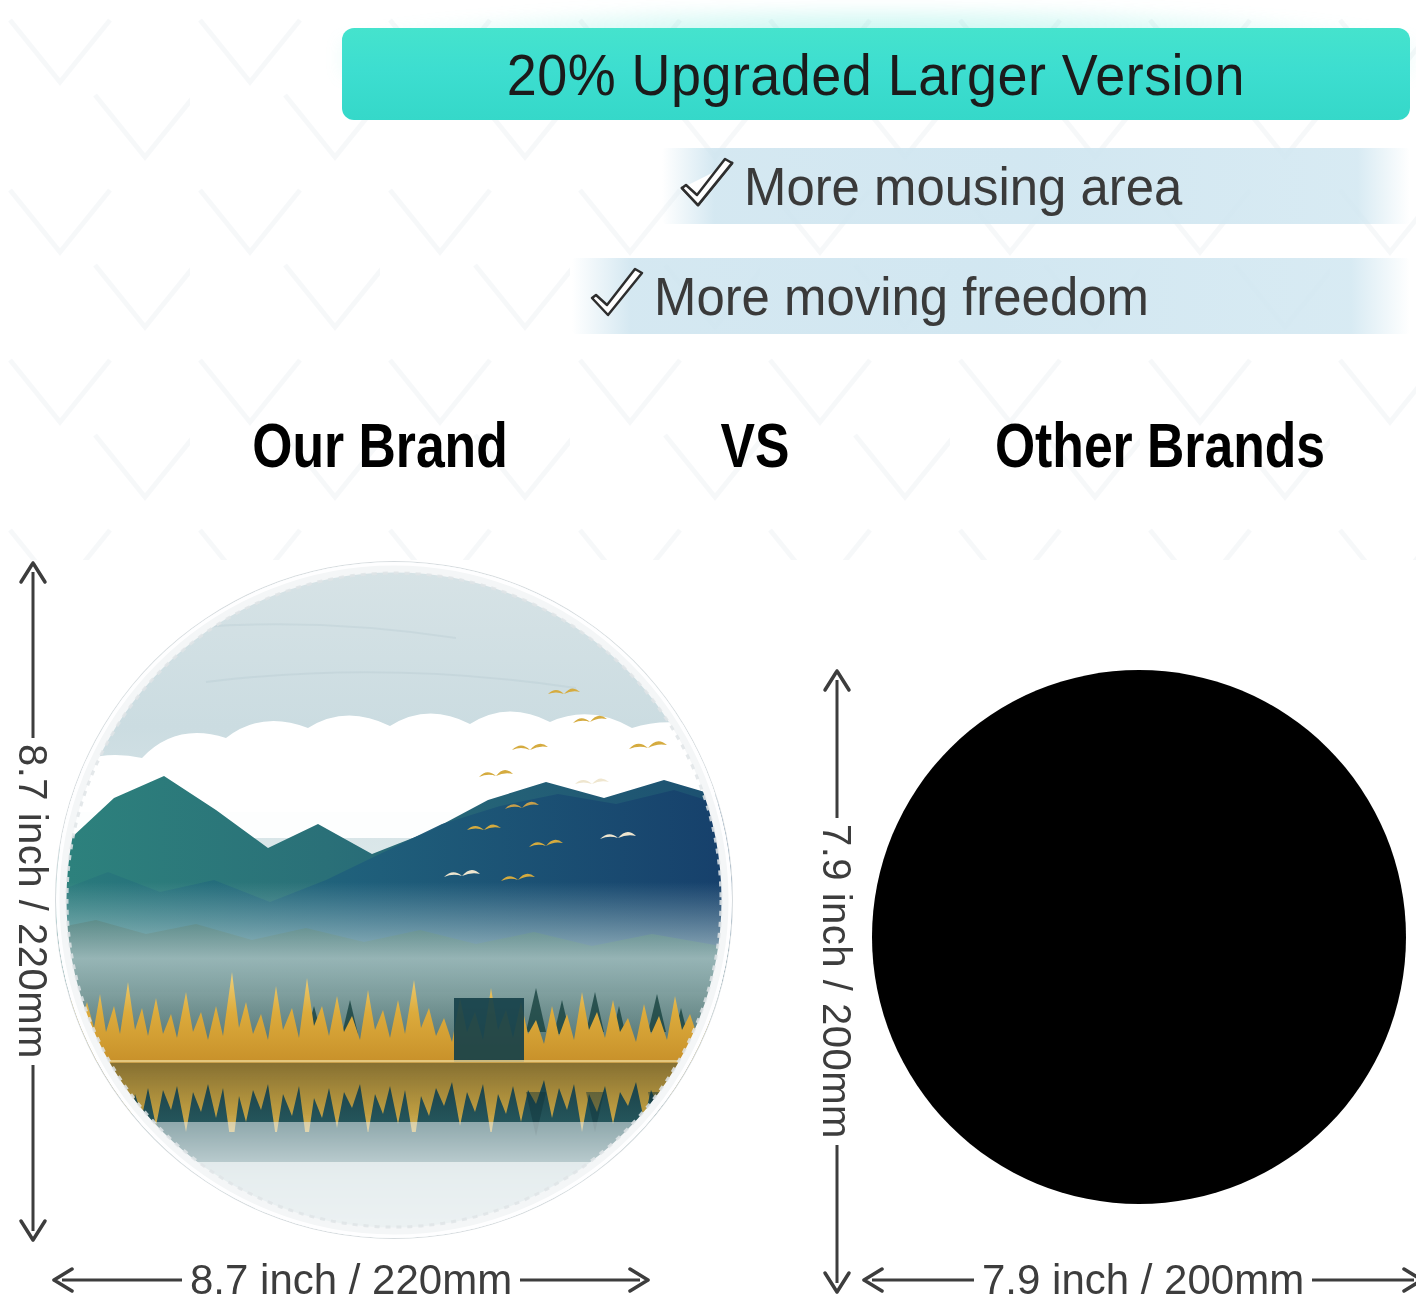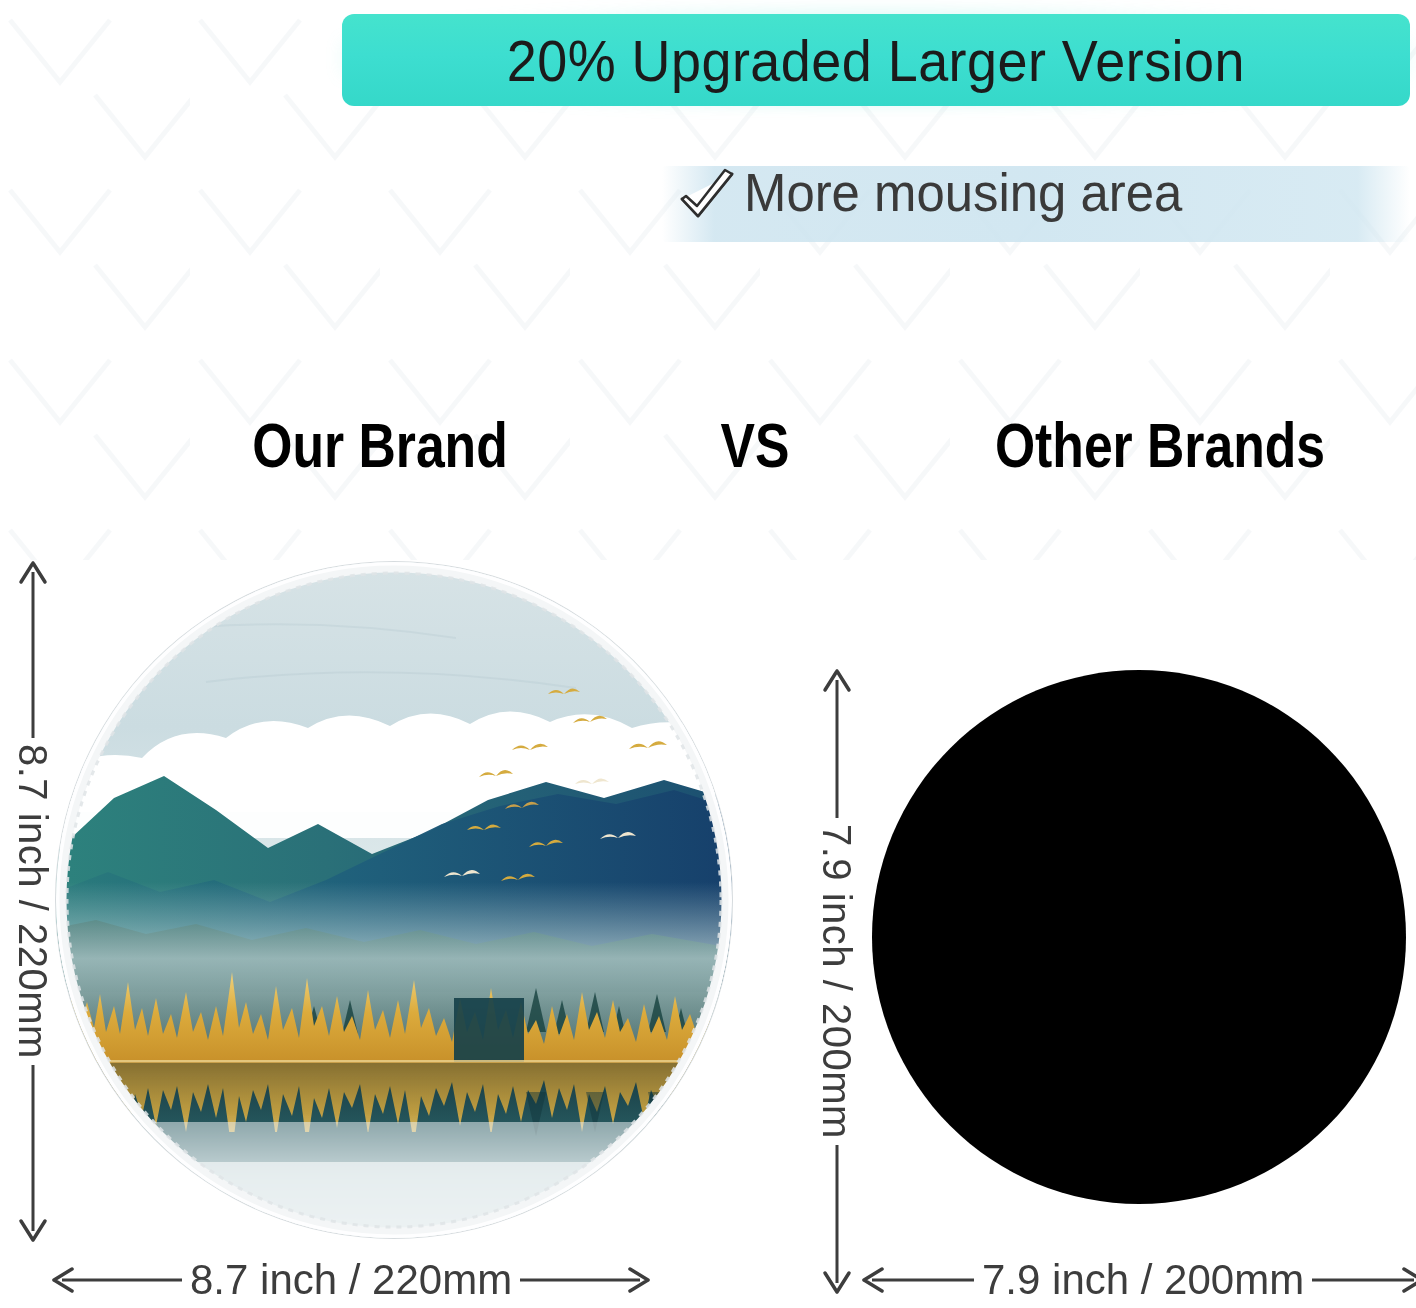--- a/index.html
+++ b/index.html
@@ -38,21 +38,21 @@
   #banner-glow {
     position: absolute;
     left: -6px; top: -6px;
     width: 1080px; height: 104px;
     border-radius: 18px;
     background: radial-gradient(ellipse at center, rgba(90,230,212,0.55) 0%, rgba(90,230,212,0.18) 55%, rgba(255,255,255,0) 78%);
     filter: blur(6px);
   }
   #banner {
     position: absolute;
-    left: 0; top: 2px;
+    left: 0; top: 16px;
     width: 1068px; height: 92px;
     border-radius: 12px;
     background: linear-gradient(180deg, #45e3cd 0%, #3dded0 45%, #35d8c9 100%);
     display: flex;
     align-items: center;
     justify-content: center;
   }
   #banner-text {
     font-family: "Liberation Sans", sans-serif;
     font-size: 58px;
@@ -61,23 +61,23 @@
     letter-spacing: 0.5px;
     white-space: nowrap;
     transform: scaleX(0.93);
   }
 
   
   .bullet-row {
     position: absolute;
     height: 76px;
     display: flex;
+    align-items: center;
     background: linear-gradient(90deg, rgba(255,255,255,0) 0%, rgba(205,228,239,0.85) 7%, rgba(206,229,240,0.92) 50%, rgba(209,231,241,0.85) 93%, rgba(255,255,255,0) 100%);
     border-radius: 4px;
-    margin-top: 18px;
   }
   #bullet-row-0 { left: 662px; top: 148px; width: 748px; }
   #bullet-row-1 { left: 572px; top: 258px; width: 838px; }
 
   .check-icon {
     flex: 0 0 auto;
     width: 62px;
     height: 62px;
     margin-left: 14px;
     margin-right: 6px;
@@ -242,20 +242,28 @@
   <div class="bullet-row" id="bullet-row-0">
     <span class="check-icon">
       <svg width="62" height="62" viewBox="0 0 62 62">
         <path d="M6 33 L22 50 L56 8" fill="#ffffff" stroke="#3a3a3a" stroke-width="3" stroke-linejoin="round" stroke-linecap="round" transform="translate(0,0)"></path>
         <path d="M6 33 L22 50 L56 8 L49 4 L21 40 L10 30 Z" fill="#ffffff" stroke="#2e2e2e" stroke-width="2.5" stroke-linejoin="round"></path>
       </svg>
     </span>
     <span class="bullet-text">More mousing area</span>
   </div>
 
+  <div class="bullet-row" id="bullet-row-1">
+    <span class="check-icon">
+      <svg width="62" height="62" viewBox="0 0 62 62">
+        <path d="M6 33 L22 50 L56 8 L49 4 L21 40 L10 30 Z" fill="#ffffff" stroke="#2e2e2e" stroke-width="2.5" stroke-linejoin="round"></path>
+      </svg>
+    </span>
+    <span class="bullet-text">More moving freedom</span>
+  </div>
 
   <div id="compare-header">
     <div class="compare-label" id="label-ours">Our Brand</div>
     <div class="compare-label" id="label-vs">VS</div>
     <div class="compare-label" id="label-theirs">Other Brands</div>
   </div>
 
   <div id="product-ours">
     <div id="pad-circle">
       <svg id="pad-art" width="676" height="676" viewBox="0 0 676 676">

